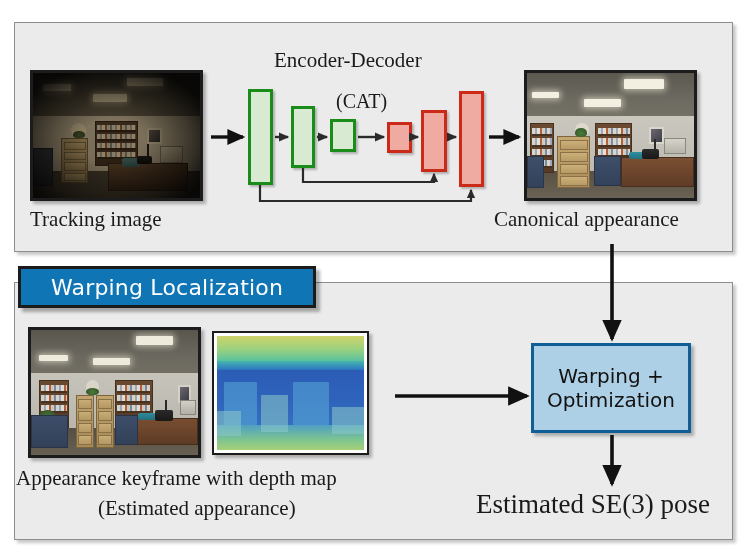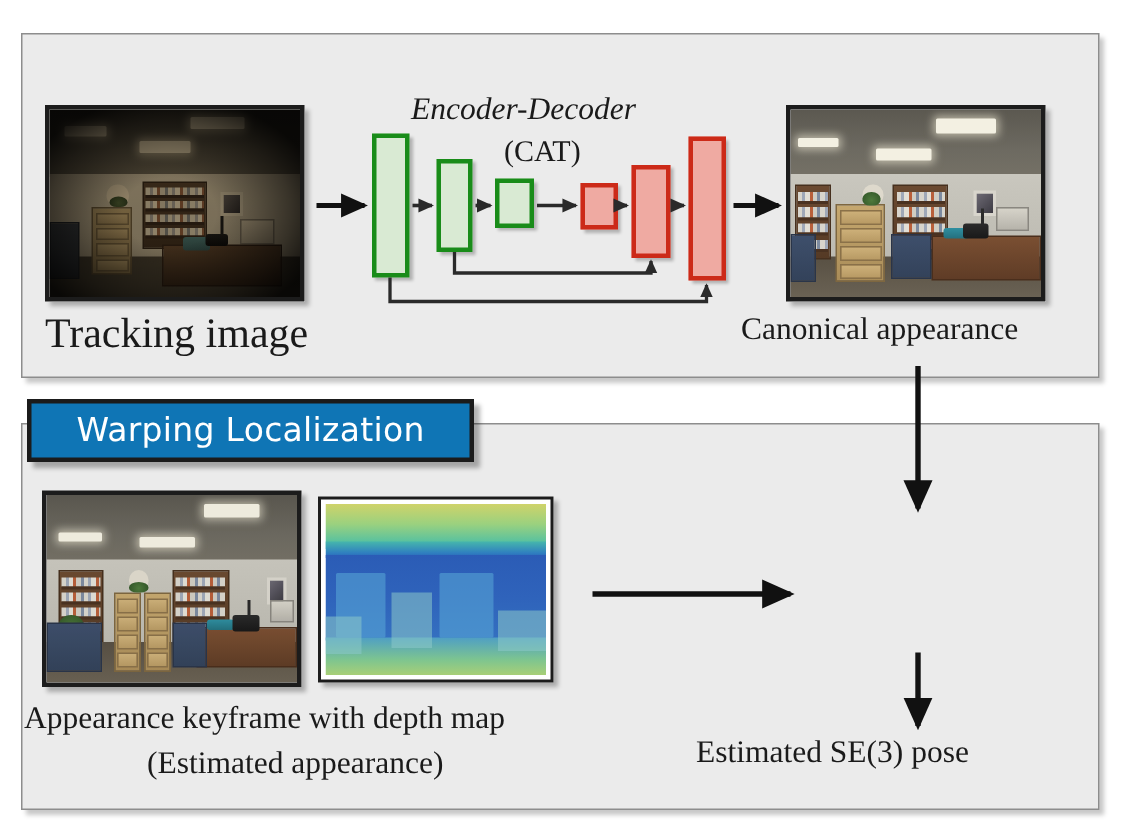--- a/index.html
+++ b/index.html
@@ -218,30 +218,30 @@
   }
 
   
   .caption {
     position: absolute;
     font-family: "Liberation Serif", serif;
     color: #1a1a1a;
     white-space: nowrap;
     z-index: 5;
   }
-  #caption-tracking { left: 30px; top: 207px; font-size: 28px; text-align: right; }
+  #caption-tracking { left: 30px; top: 207px; font-size: 21px; text-align: right; }
   #caption-canonical { left: 494px; top: 207px; font-size: 21px; }
   #caption-reference-1 { left: 16px; top: 466px; font-size: 21px; }
   #caption-reference-2 { left: 98px; top: 496px; font-size: 21px; }
-  #caption-pose { left: 464px; top: 489px; font-size: 21px; }
+  #caption-pose { left: 476px; top: 489px; font-size: 27px; }
 
   #label-encoder-decoder {
-    position: absolute; left: 274px; top: 60px;
+    position: absolute; left: 274px; top: 48px;
     font-size: 21px; font-family: "Liberation Serif", serif; color: #1a1a1a;
-    white-space: nowrap; z-index: 5; font-style: italic;
+    white-space: nowrap; z-index: 5;
   }
   #label-cat {
     position: absolute; left: 336px; top: 90px;
     font-size: 20px; font-family: "Liberation Serif", serif; color: #1a1a1a;
     white-space: nowrap; z-index: 5;
   }
 
   
   .net-block {
     position: absolute;
@@ -428,20 +428,24 @@
       <div class="d-obj" style="left:52%;top:40%;width:24%;height:38%;"></div>
       <div class="d-obj-light" style="left:30%;top:52%;width:18%;height:32%;"></div>
       <div class="d-obj-light" style="left:78%;top:62%;width:22%;height:24%;"></div>
       <div class="d-obj-light" style="left:0%;top:66%;width:16%;height:22%;"></div>
     </div>
   </div>
 
   <div class="caption" id="caption-reference-1">Appearance keyframe with depth map</div>
   <div class="caption" id="caption-reference-2">(Estimated appearance)</div>
 
+  <div id="warping-box">
+    <span>Warping +</span>
+    <span>Optimization</span>
+  </div>
 
   <div class="caption" id="caption-pose">Estimated SE(3) pose</div>
 
   <svg id="wires" viewBox="0 0 747 554">
     <defs>
       <marker id="ah" viewBox="0 0 10 10" refX="8.2" refY="5" markerWidth="5.6" markerHeight="5.6" orient="auto-start-reverse">
         <path d="M 0 0.8 L 9.4 5 L 0 9.2 z" fill="#111111"></path>
       </marker>
       <marker id="ah-sm" viewBox="0 0 10 10" refX="8.2" refY="5" markerWidth="4.6" markerHeight="4.6" orient="auto-start-reverse">
         <path d="M 0 0.8 L 9.4 5 L 0 9.2 z" fill="#2a2a2a"></path>

